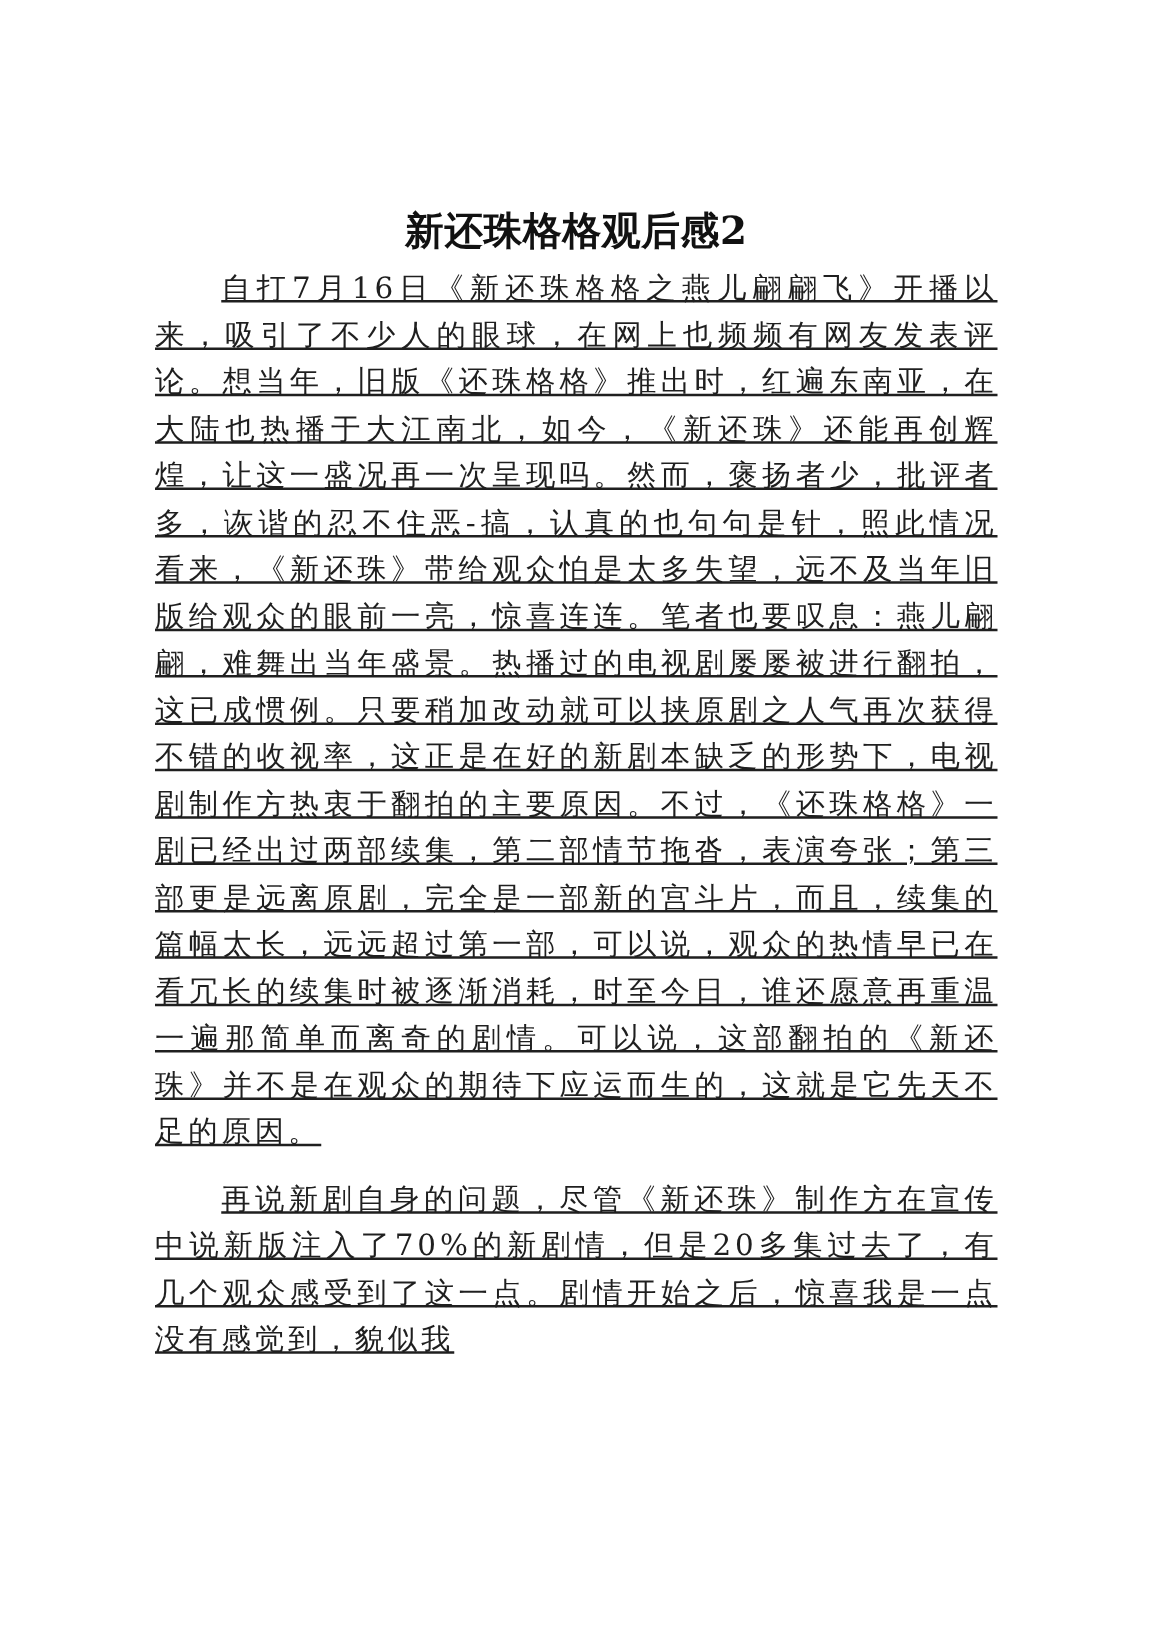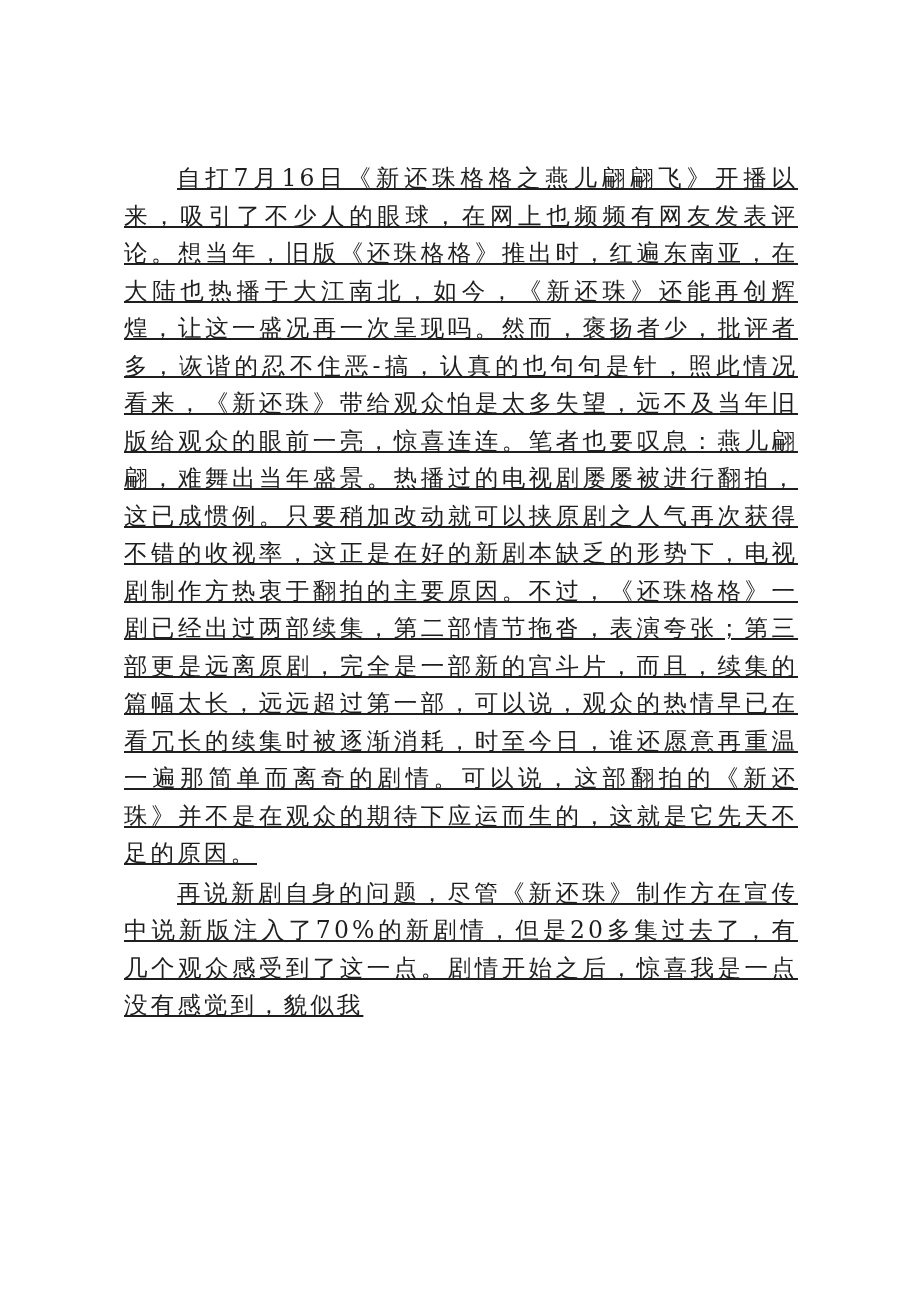--- a/index.html
+++ b/index.html
@@ -36,22 +36,23 @@
       font-size: 23.5px;
       line-height: 37.5px;
       letter-spacing: 3.1px;
       text-indent: 53px;
       text-align: justify;
       text-align-last: left;
       color: #1f1f1f;
       text-decoration: underline;
     }
     .para + .para {
-      margin-top: 2px;
+      margin-top: 16px;
     }
   </style>
 </head>
 <body>
 
 <div class="page">
+  <h1 class="doc-title">新还珠格格观后感2</h1>
   <p class="para">自打7月16日《新还珠格格之燕儿翩翩飞》开播以来，吸引了不少人的眼球，在网上也频频有网友发表评论。想当年，旧版《还珠格格》推出时，红遍东南亚，在大陆也热播于大江南北，如今，《新还珠》还能再创辉煌，让这一盛况再一次呈现吗。然而，褒扬者少，批评者多，诙谐的忍不住恶-搞，认真的也句句是针，照此情况看来，《新还珠》带给观众怕是太多失望，远不及当年旧版给观众的眼前一亮，惊喜连连。笔者也要叹息：燕儿翩翩，难舞出当年盛景。热播过的电视剧屡屡被进行翻拍，这已成惯例。只要稍加改动就可以挟原剧之人气再次获得不错的收视率，这正是在好的新剧本缺乏的形势下，电视剧制作方热衷于翻拍的主要原因。不过，《还珠格格》一剧已经出过两部续集，第二部情节拖沓，表演夸张；第三部更是远离原剧，完全是一部新的宫斗片，而且，续集的篇幅太长，远远超过第一部，可以说，观众的热情早已在看冗长的续集时被逐渐消耗，时至今日，谁还愿意再重温一遍那简单而离奇的剧情。可以说，这部翻拍的《新还珠》并不是在观众的期待下应运而生的，这就是它先天不足的原因。</p>
   <p class="para">再说新剧自身的问题，尽管《新还珠》制作方在宣传中说新版注入了70%的新剧情，但是20多集过去了，有几个观众感受到了这一点。剧情开始之后，惊喜我是一点没有感觉到，貌似我</p>
 </div>
 
 </body></html>

